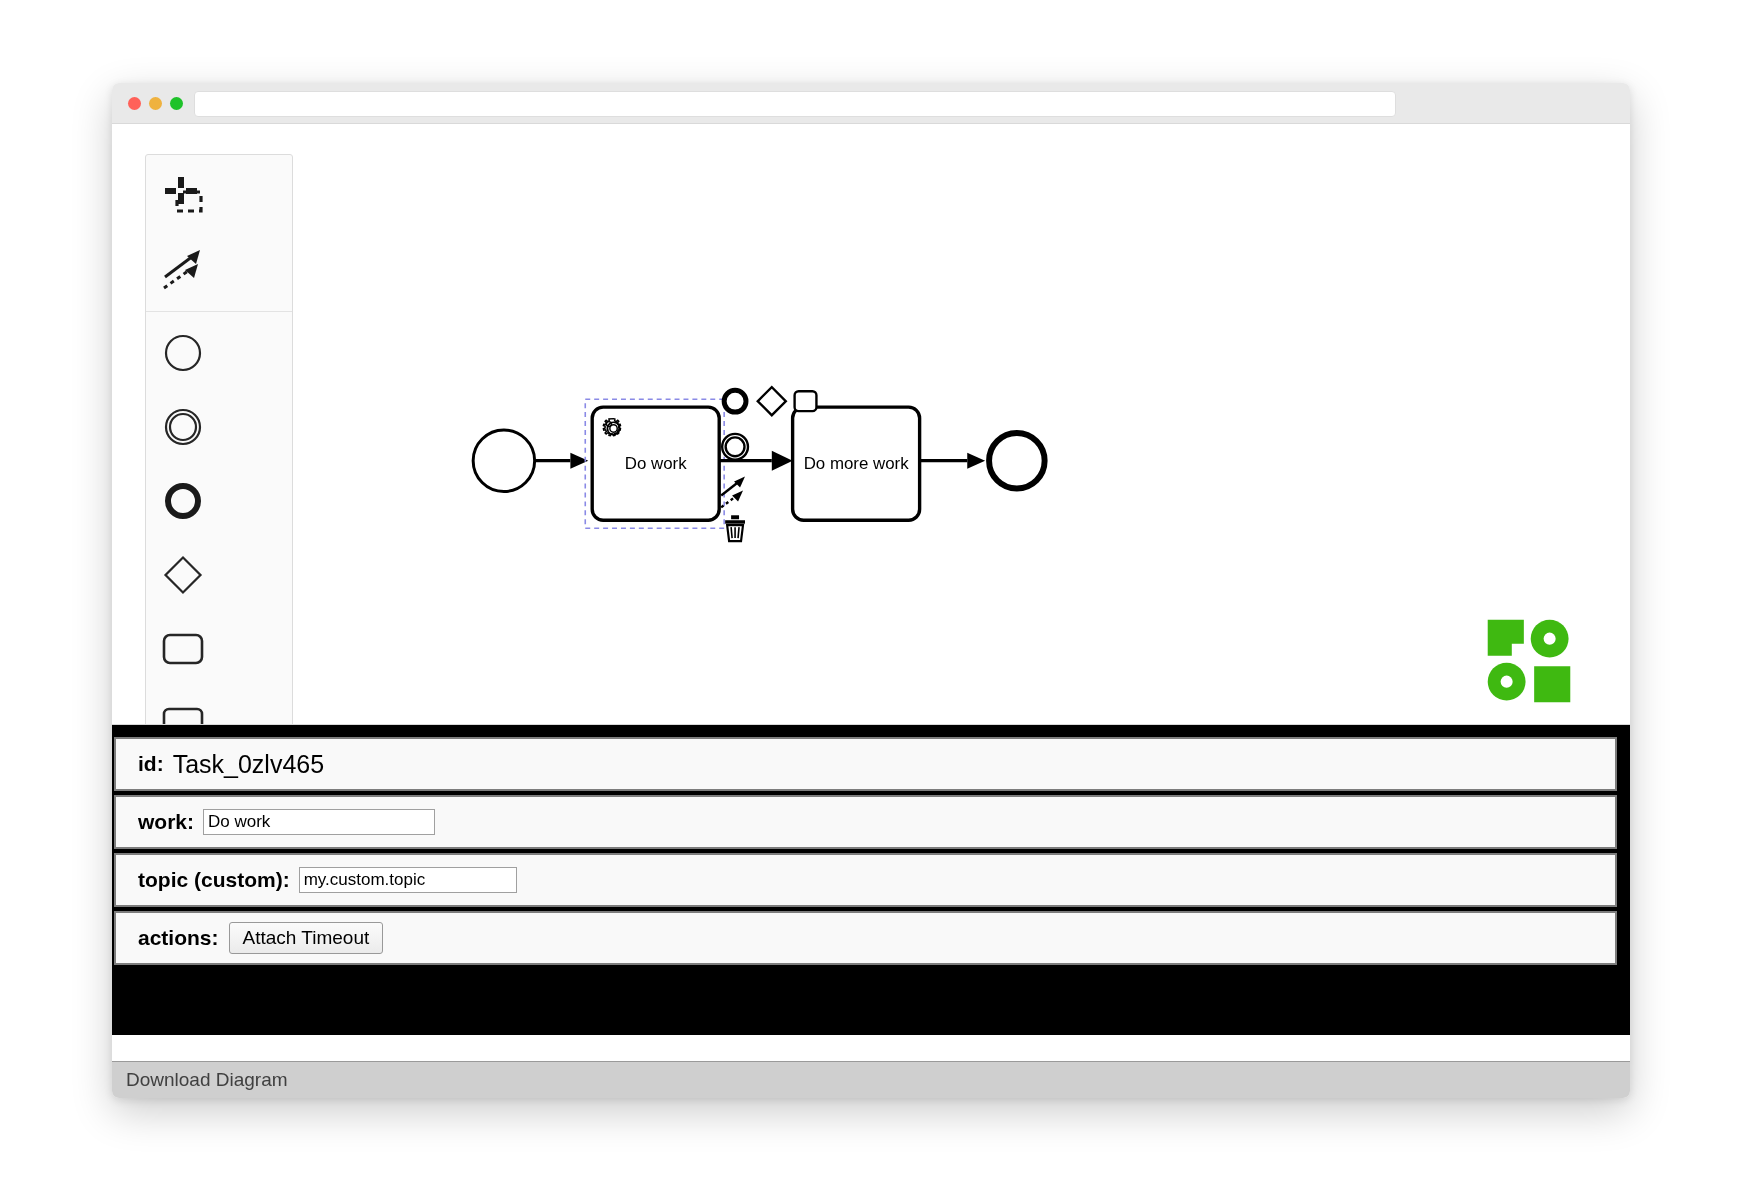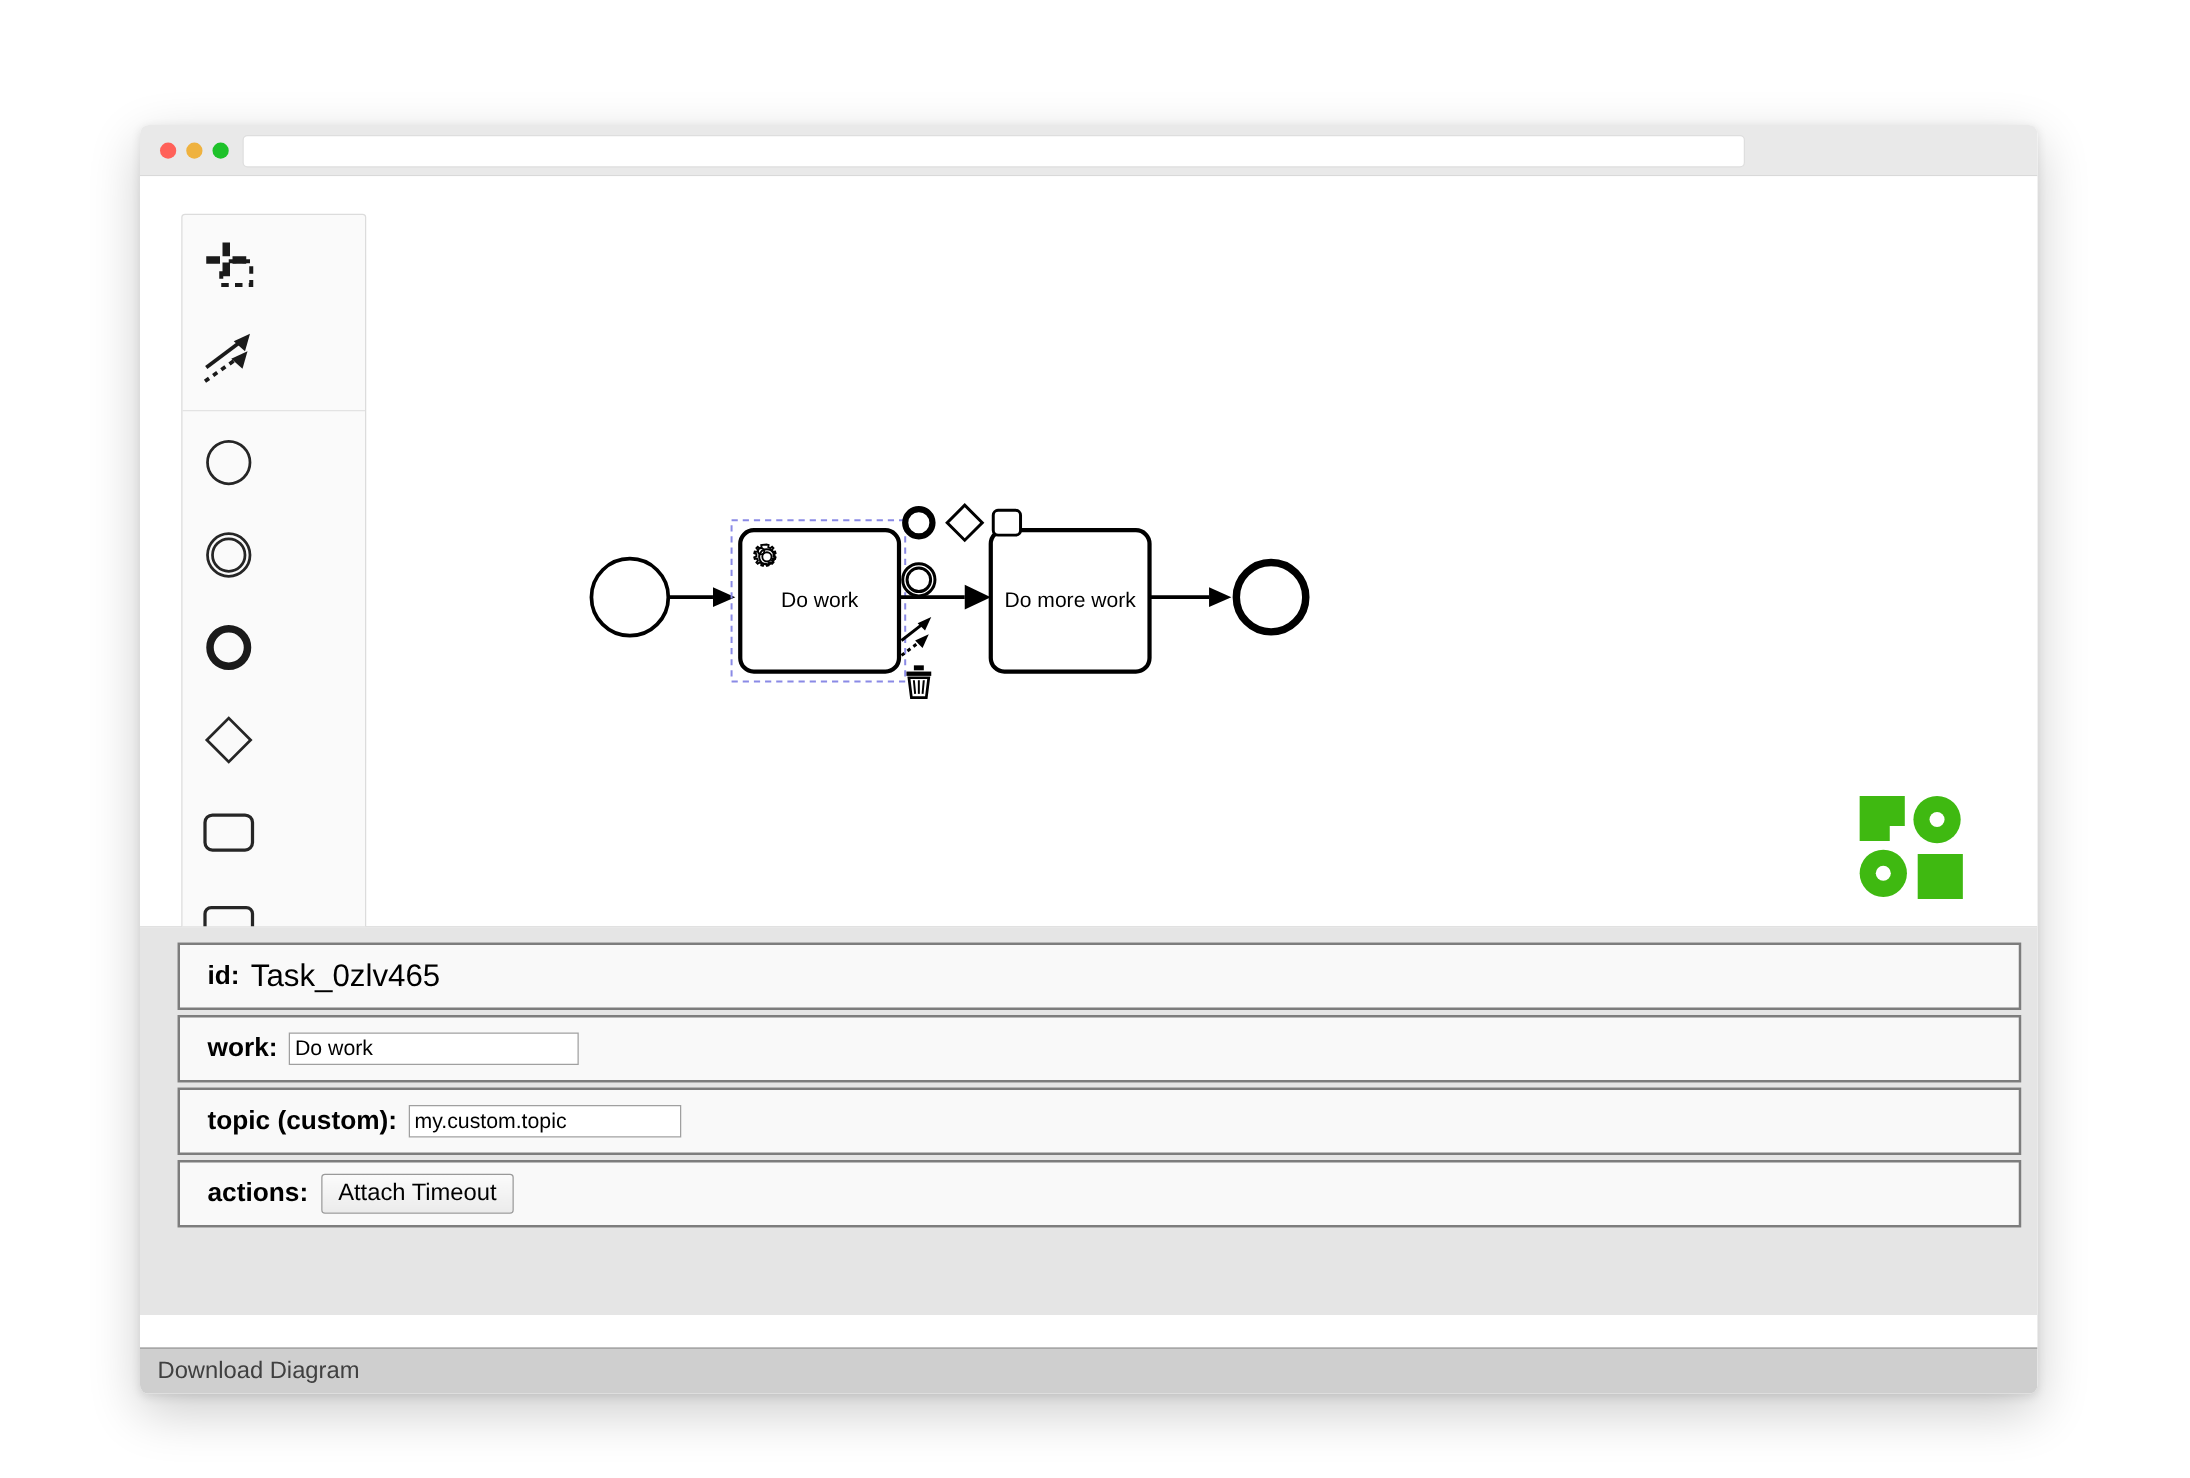--- a/index.html
+++ b/index.html
@@ -16,21 +16,21 @@
     position: relative;
     width: 1752px;
     height: 1182px;
     background: #ffffff;
   }
 
   
   .window {
     position: absolute;
     left: 112px;
-    top: 100px;
+    top: 83px;
     width: 1518px;
     height: 1015px;
     background: #ffffff;
     border-radius: 7px;
     box-shadow: 0 14px 42px rgba(0,0,0,0.20), 0 2px 8px rgba(0,0,0,0.10);
     overflow: hidden;
   }
 
   .titlebar {
     position: relative;
@@ -120,22 +120,22 @@
   .logo {
     position: absolute;
     right: 58px;
     bottom: 20px;
     width: 86px;
     height: 86px;
   }
 
   
   .props {
-    background: #e5e5e5;
-    padding: 12px 13px 40px 30px;
+    background: #000000;
+    padding: 12px 13px 40px 2px;
     box-sizing: border-box;
     height: 310px;
   }
   .prop-row {
     border: 2px solid #7d7d7d;
     background: #f9f9f9;
     height: 54px;
     display: flex;
     align-items: center;
     padding: 0 0 0 22px;

